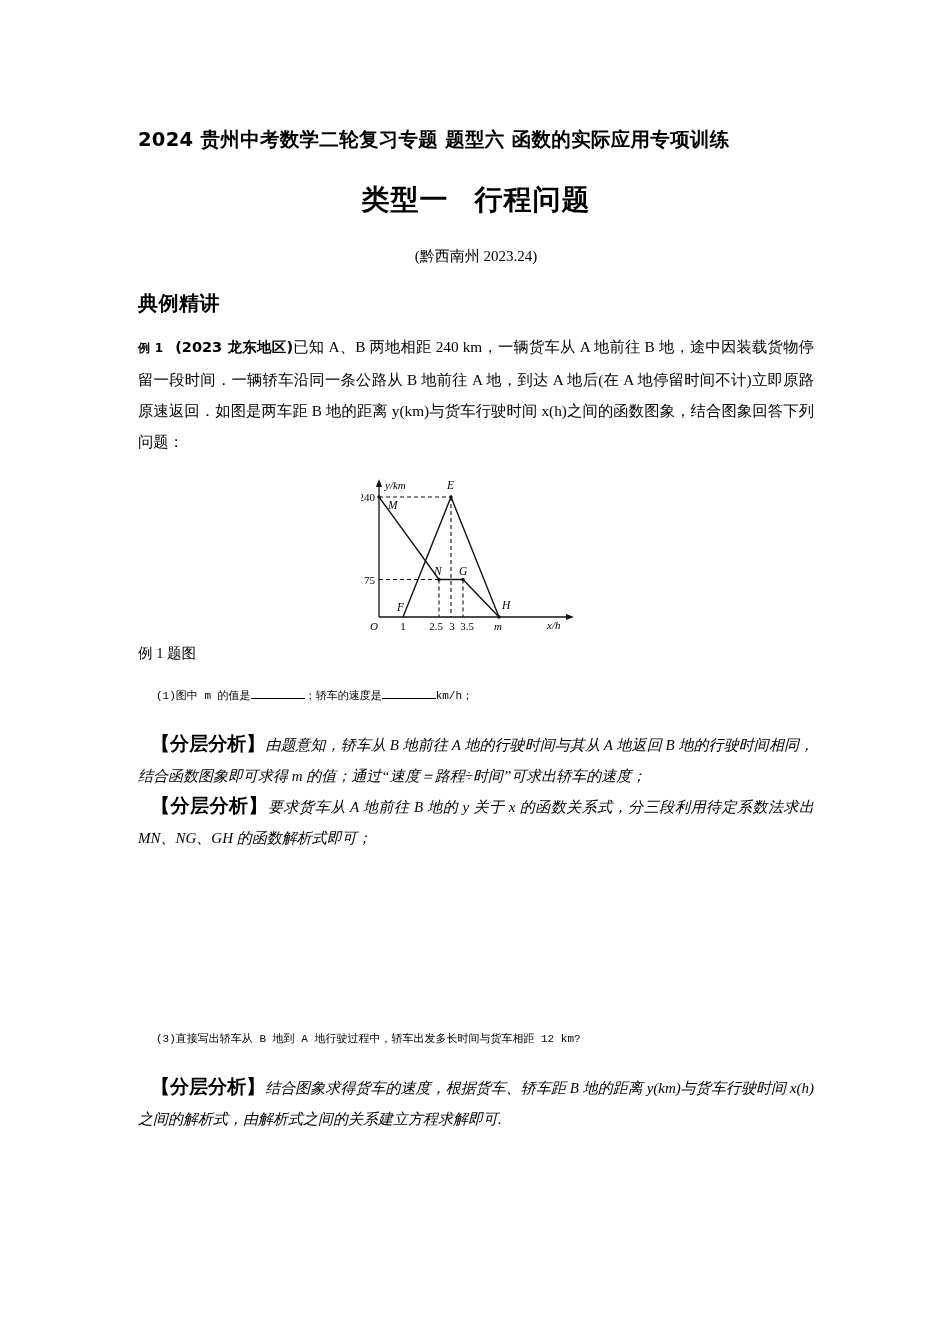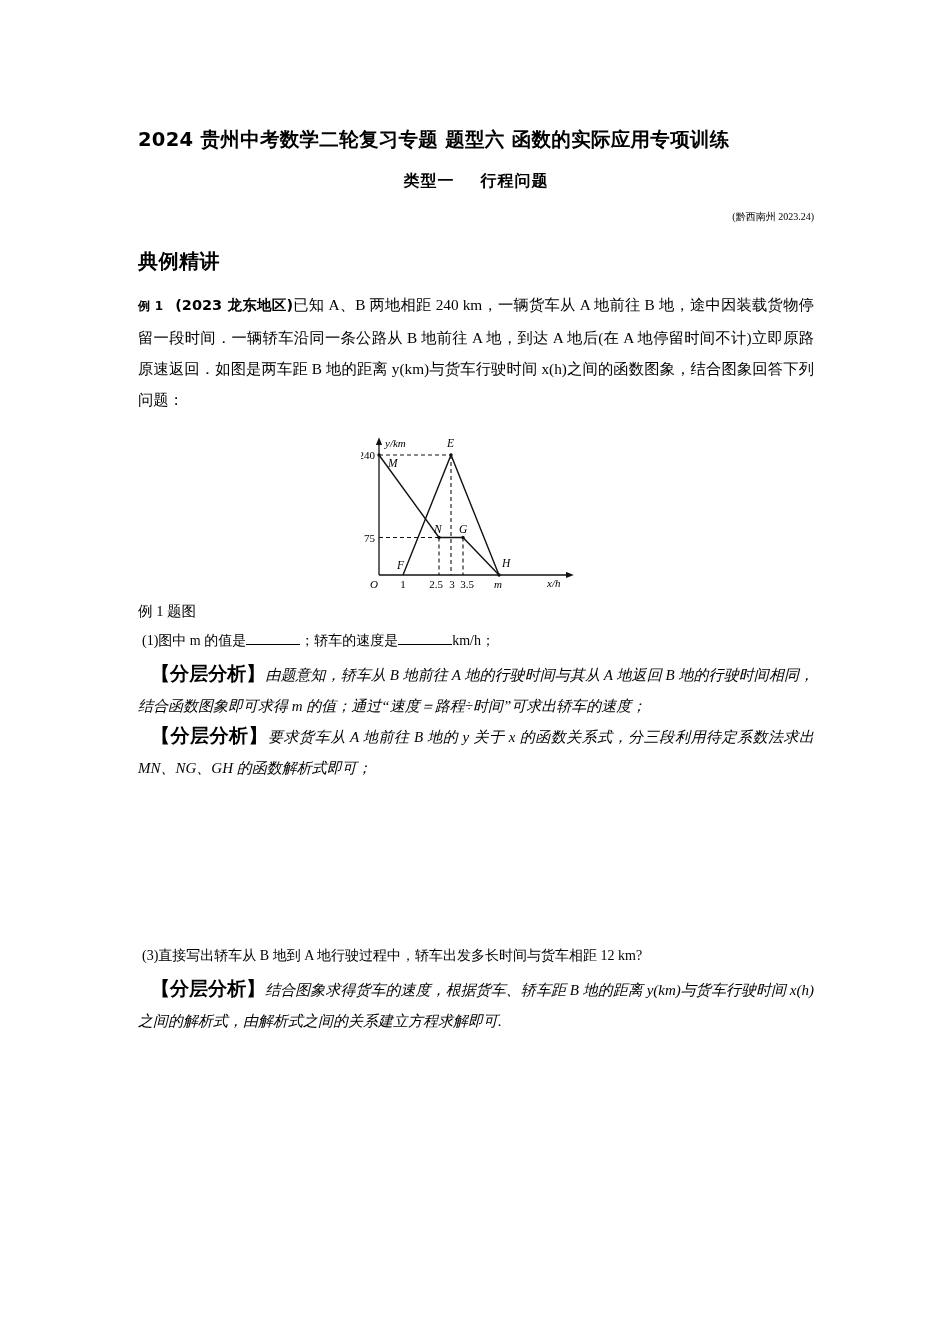--- a/index.html
+++ b/index.html
@@ -37,30 +37,30 @@
     letter-spacing: 0.3px;
     text-align: left;
     margin: 0;
     padding-top: 128px;
     line-height: 1.2;
     white-space: nowrap;
   }
   .type-title {
     font-family: "DejaVu Sans", "Liberation Sans", sans-serif;
     font-weight: bold;
-    font-size: 16px;
+    font-size: 28px;
     text-align: center;
-    margin: 0;
+    margin: 10px;
     padding-top: 20px;
     letter-spacing: 1px;
   }
   .type-title .gap { display:inline-block; width: 26px; }
   .source-line {
-    text-align: right;
-    font-size: 10px;
+    text-align: center;
+    font-size: 15px;
     margin: 0;
     padding-top: 18px;
     font-family: "Liberation Serif", serif;
   }
   .section-head {
     font-family: "DejaVu Sans", "Liberation Sans", sans-serif;
     font-weight: bold;
     font-size: 20px;
     margin: 0;
     padding-top: 24px;
@@ -98,23 +98,24 @@
     text-align: justify;
   }
   p.analysis .tag {
     font-style: normal;
     font-weight: bold;
     font-family: Liberation Mono, monospace;
     font-size: 19px;
     margin-left: 13px;
   }
   p.q {
-    font-size: 14px;
+    font-size: 11px;
     line-height: 31px;
-    margin: 4px;
+    margin: 18px;
+    font-family: Liberation Mono, monospace;
   }
   .blank {
     display: inline-block;
     width: 54px;
     border-bottom: 1px solid #000;
     height: 14px;
     vertical-align: baseline;
   }
 
   

